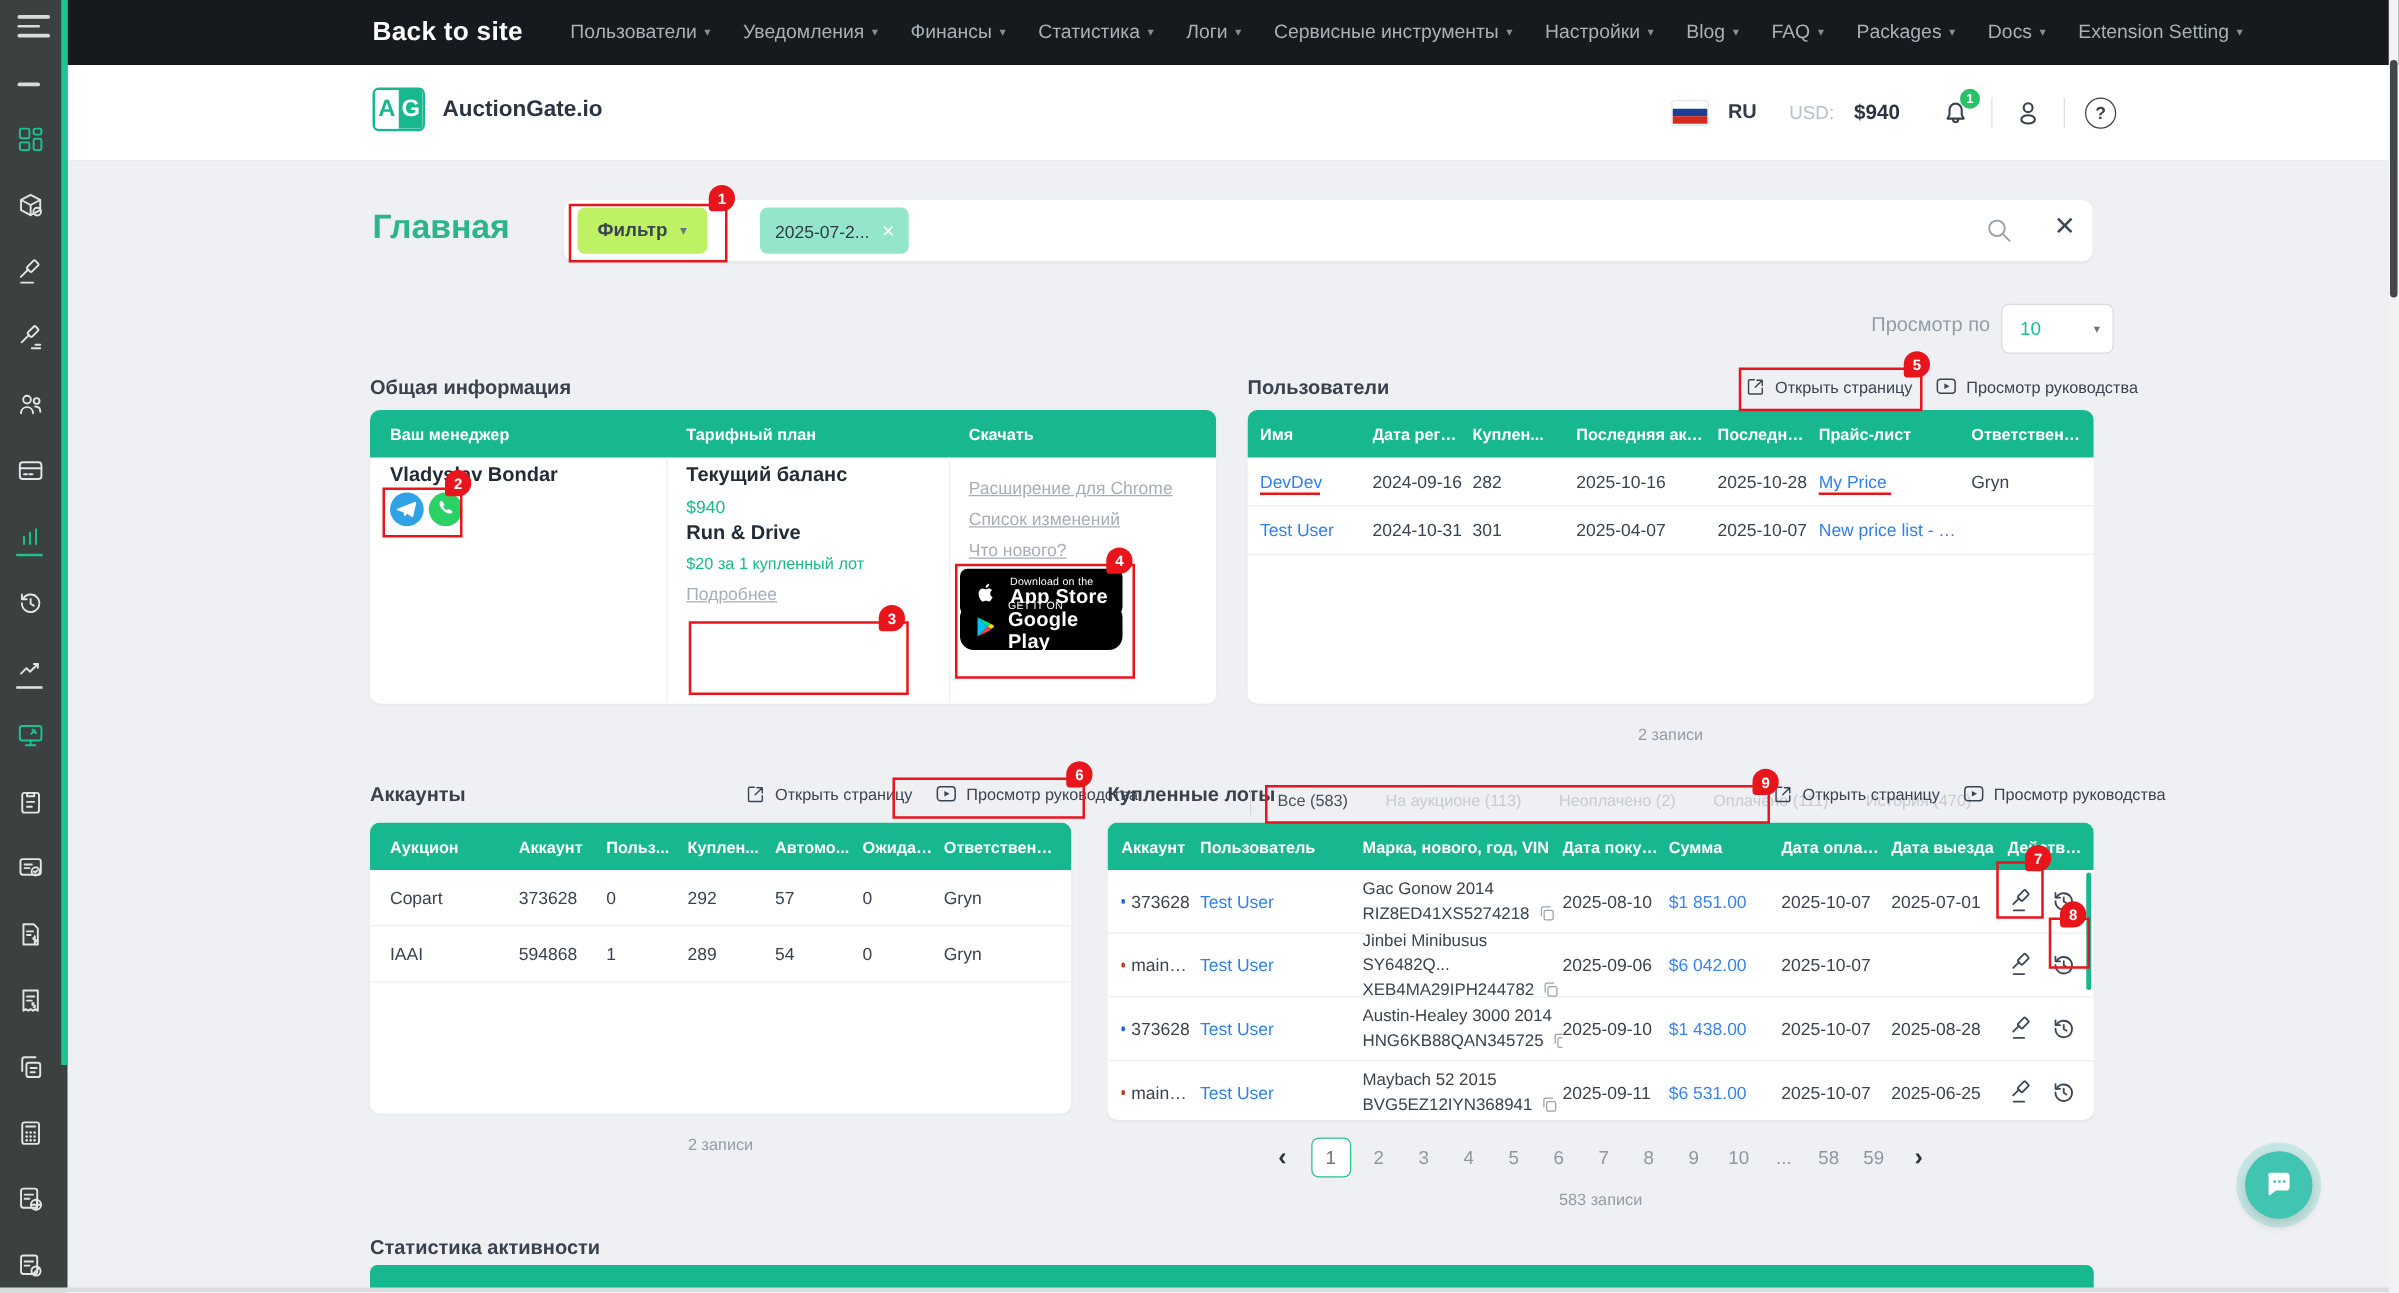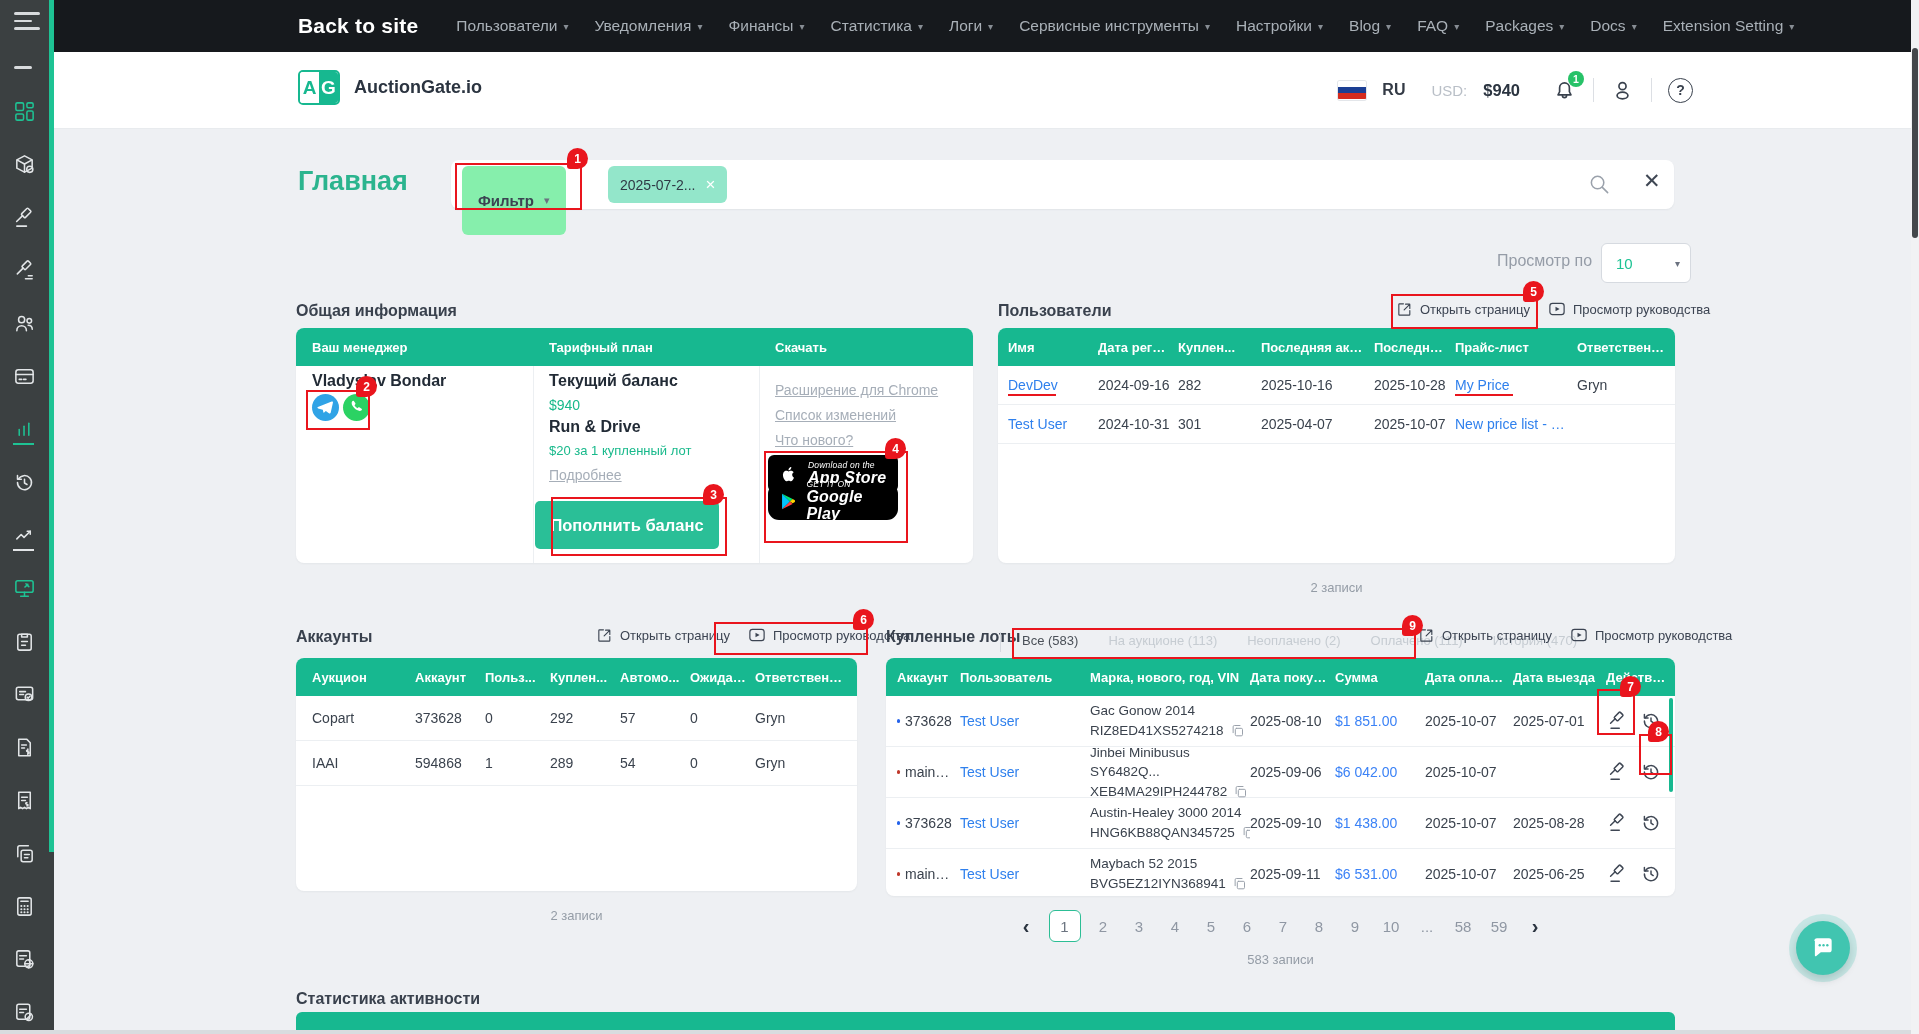--- a/index.html
+++ b/index.html
@@ -46,21 +46,21 @@
   .bell-badge{position:absolute;top:-7px;right:-7px;width:16px;height:16px;background:#27c268;border-radius:50%;
     color:#fff;font-size:10.5px;font-weight:700;display:flex;align-items:center;justify-content:center;}
   .hdr-div{width:1px;height:24px;background:#dcdfe4;}
   .help-circle{width:23px;height:23px;border:1.7px solid #39414d;border-radius:50%;display:flex;align-items:center;
     justify-content:center;font-size:14px;font-weight:700;cursor:pointer;}
 
   
   .page-title{position:absolute;left:298px;top:166px;font-size:27px;font-weight:700;color:#2bb48e;}
   .filter-bar{position:absolute;left:451px;top:160px;width:1223px;height:49px;background:#fff;border-radius:8px;
     box-shadow:0 1px 2px rgba(40,50,60,.06);}
-  .filter-btn{position:absolute;left:11px;top:6px;height:37px;padding:16px 16px;background:#86efac;border-radius:6px;
+  .filter-btn{position:absolute;left:11px;top:6px;height:37px;padding:0 16px;background:#bef264;border-radius:6px;
     display:flex;align-items:center;gap:10px;font-size:15px;font-weight:700;color:#3c4452;cursor:pointer;text-align:center;}
   .filter-caret{font-size:11px;color:#6b7280;font-weight:400;}
   .filter-tag{position:absolute;left:157px;top:6px;height:37px;padding:0 12px;background:#93e6ca;border-radius:6px;
     display:flex;align-items:center;gap:10px;font-size:14px;color:#2f3a46;}
   .tag-x{color:#fff;font-size:17px;cursor:pointer;line-height:1;}
   .search-ic{position:absolute;left:1137px;top:13px;color:#9aa1ab;cursor:pointer;}
   .clear-x{position:absolute;left:1192px;top:9px;font-size:21px;color:#3f4754;cursor:pointer;}
 
   .per-page-label{position:absolute;left:1497px;top:252px;font-size:16px;color:#959ca7;}
   .per-page-select{position:absolute;left:1601px;top:243px;width:64px;height:38px;background:#fff;border:1px solid #d6dae0;
@@ -93,21 +93,21 @@
   .msg-ic{position:absolute;top:66px;width:27px;height:27px;border-radius:50%;cursor:pointer;}
   .balance-label{position:absolute;left:253px;top:44px;font-size:16px;font-weight:700;color:#222b36;}
   .balance-val{position:absolute;left:253px;top:69px;font-size:14px;color:#18b98b;}
   .plan-name{position:absolute;left:253px;top:90px;font-size:16px;font-weight:700;color:#222b36;}
   .plan-price{position:absolute;left:253px;top:115px;font-size:13px;color:#18b98b;}
   .details-link{position:absolute;left:253px;top:139px;font-size:14px;color:#a6aeb8;text-decoration:underline;cursor:pointer;}
   .topup-btn{position:absolute;left:239px;top:173px;width:184px;height:48px;background:#2abf97;border:none;border-radius:5px;
     color:#fff;font-size:16.5px;font-weight:700;font-family:inherit;cursor:pointer;}
   .dl-link{position:absolute;left:479px;font-size:14px;color:#a6aeb8;text-decoration:underline;cursor:pointer;}
   .store-badge{position:absolute;left:472px;width:130px;height:37px;background:#000;border-radius:6px;display:flex;
-    align-items:center;gap:9px;padding-left:11px;box-sizing:border-box;cursor:pointer;color:#fff;font-style:italic;}
+    align-items:center;gap:9px;padding-left:11px;box-sizing:border-box;cursor:pointer;color:#fff;}
   .store-txt{display:flex;flex-direction:column;line-height:1.05;}
   .store-top{font-size:8.5px;letter-spacing:.2px;}
   .store-bottom{font-size:16px;font-weight:700;letter-spacing:.2px;}
 
   
   .users-grid{grid-template-columns:90px 80px 83px 113px 81px 122px 1fr;padding-left:10px;}
   
   .acc-grid{grid-template-columns:103px 70px 65px 70px 70px 65px 1fr;padding-left:16px;}
   
   .lots-grid{grid-template-columns:63px 130px 160px 85px 90px 88px 93px 1fr;padding-left:11px;}
@@ -436,21 +436,20 @@
       <svg viewBox="0 0 24 24" width="27" height="27">
           <path fill="#fff" d="M8.1 6.6c.4-.8 1-.9 1.5-.3l1.3 1.7c.3.4.3.9-.1 1.3l-.6.6c.6 1.2 1.5 2.1 2.7 2.7l.6-.6c.4-.4.9-.4 1.3-.1l1.7 1.3c.6.5.5 1.1-.3 1.5-1 .5-2.4.4-3.8-.4-1.8-1-3.2-2.4-4.1-4.1-.7-1.4-.8-2.8-.2-3.6z"></path>
         </svg>
     </div>
 
     <div class="balance-label">Текущий баланс</div>
     <div class="balance-val">$940</div>
     <div class="plan-name">Run &amp; Drive</div>
     <div class="plan-price">$20 за 1 купленный лот</div>
     <div class="details-link">Подробнее</div>
-    <button class="topup-btn">Пополнить баланс</button>
 
     <div class="dl-link" style="top:54px;">Расширение для Chrome</div>
     <div class="dl-link" style="top:79px;">Список изменений</div>
     <div class="dl-link" style="top:104px;">Что нового?</div>
 
     <div class="store-badge" style="top:127px;">
       <svg viewBox="0 0 24 24" width="20" height="20">
           <path fill="#fff" d="M15.8 12.9c0-2 1.7-3 1.8-3.1-1-1.4-2.5-1.6-3-1.6-1.3-.1-2.5.8-3.1.8-.6 0-1.6-.8-2.7-.8-1.4 0-2.7.8-3.4 2-1.5 2.5-.4 6.3 1 8.4.7 1 1.5 2.1 2.6 2.1 1 0 1.4-.7 2.7-.7 1.3 0 1.6.7 2.7.7 1.1 0 1.8-1 2.5-2 .8-1.2 1.1-2.3 1.1-2.4-.1 0-2.2-.9-2.2-3.4zM13.9 6.2c.6-.7 1-1.7.9-2.7-.9 0-1.9.6-2.5 1.3-.5.6-1 1.6-.9 2.6 1 .1 2-.5 2.5-1.2z"></path>
         </svg>
       <div class="store-txt">

